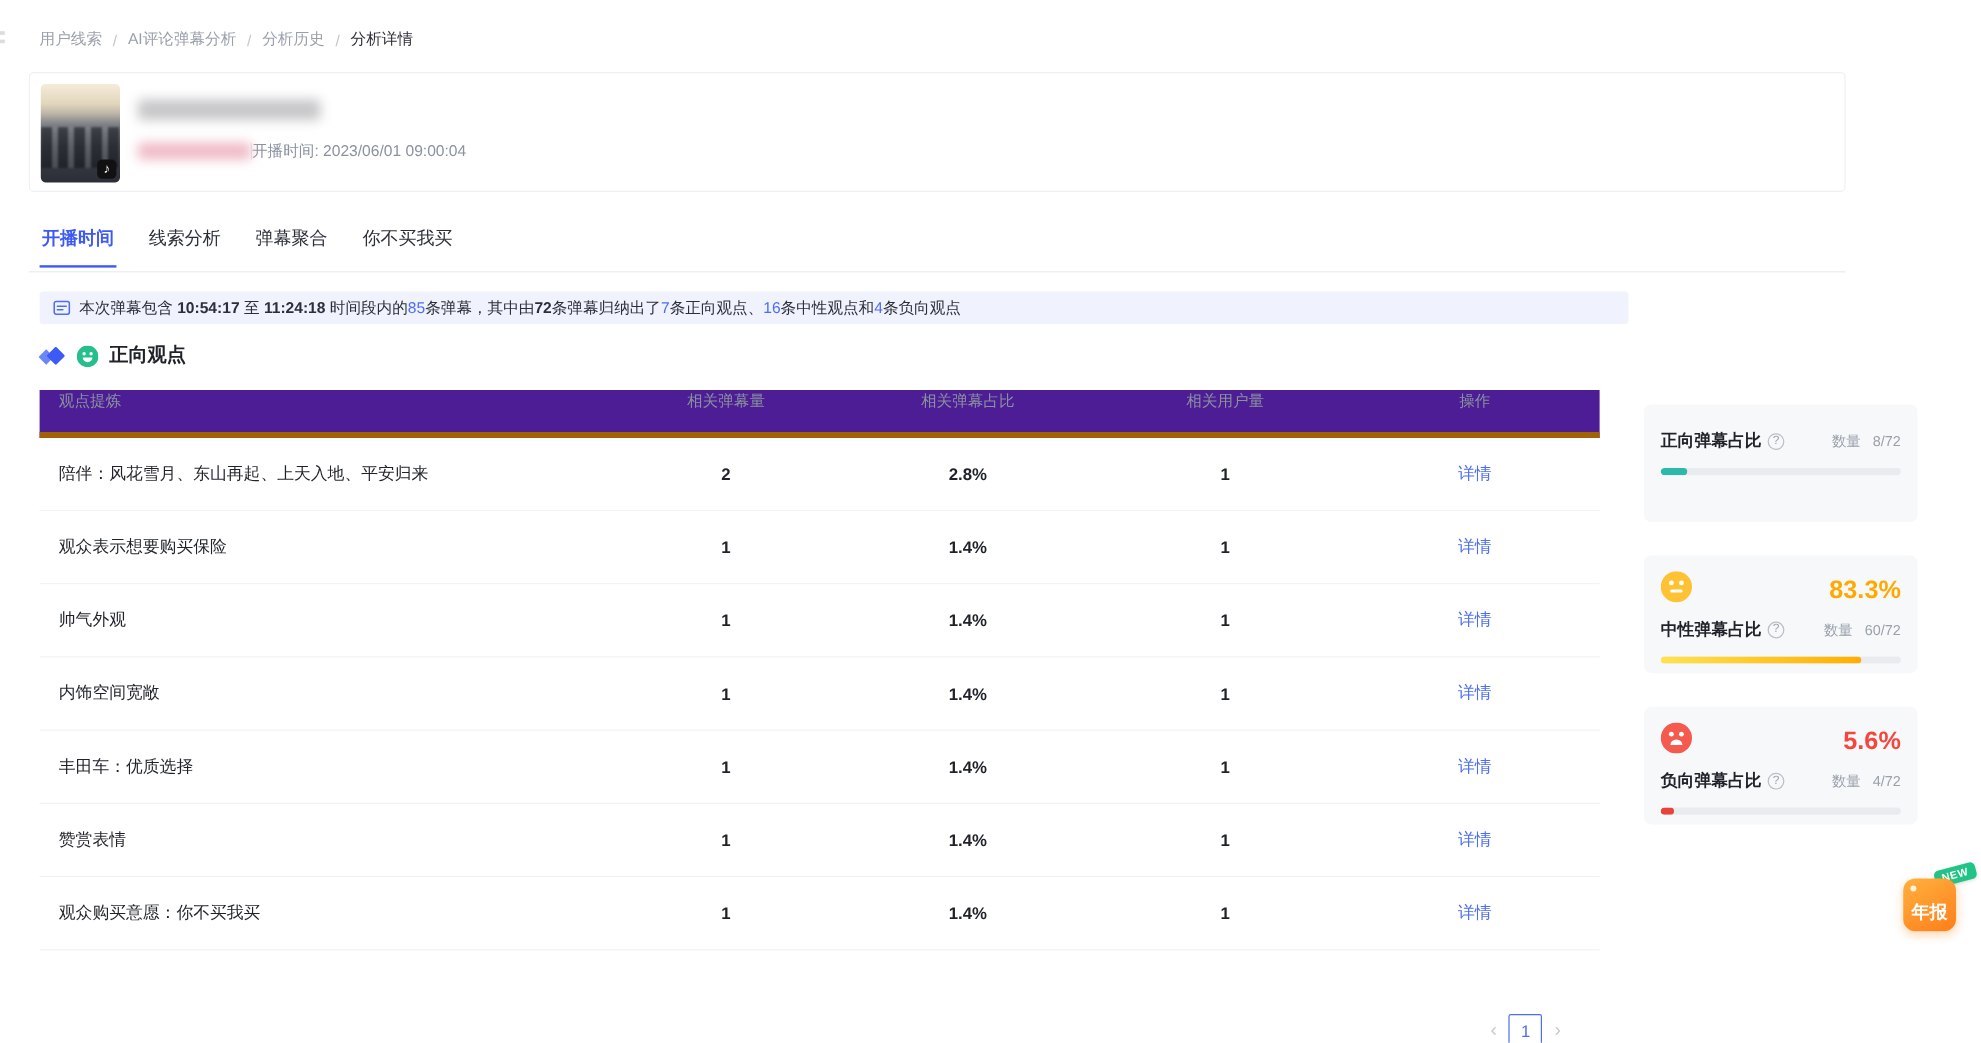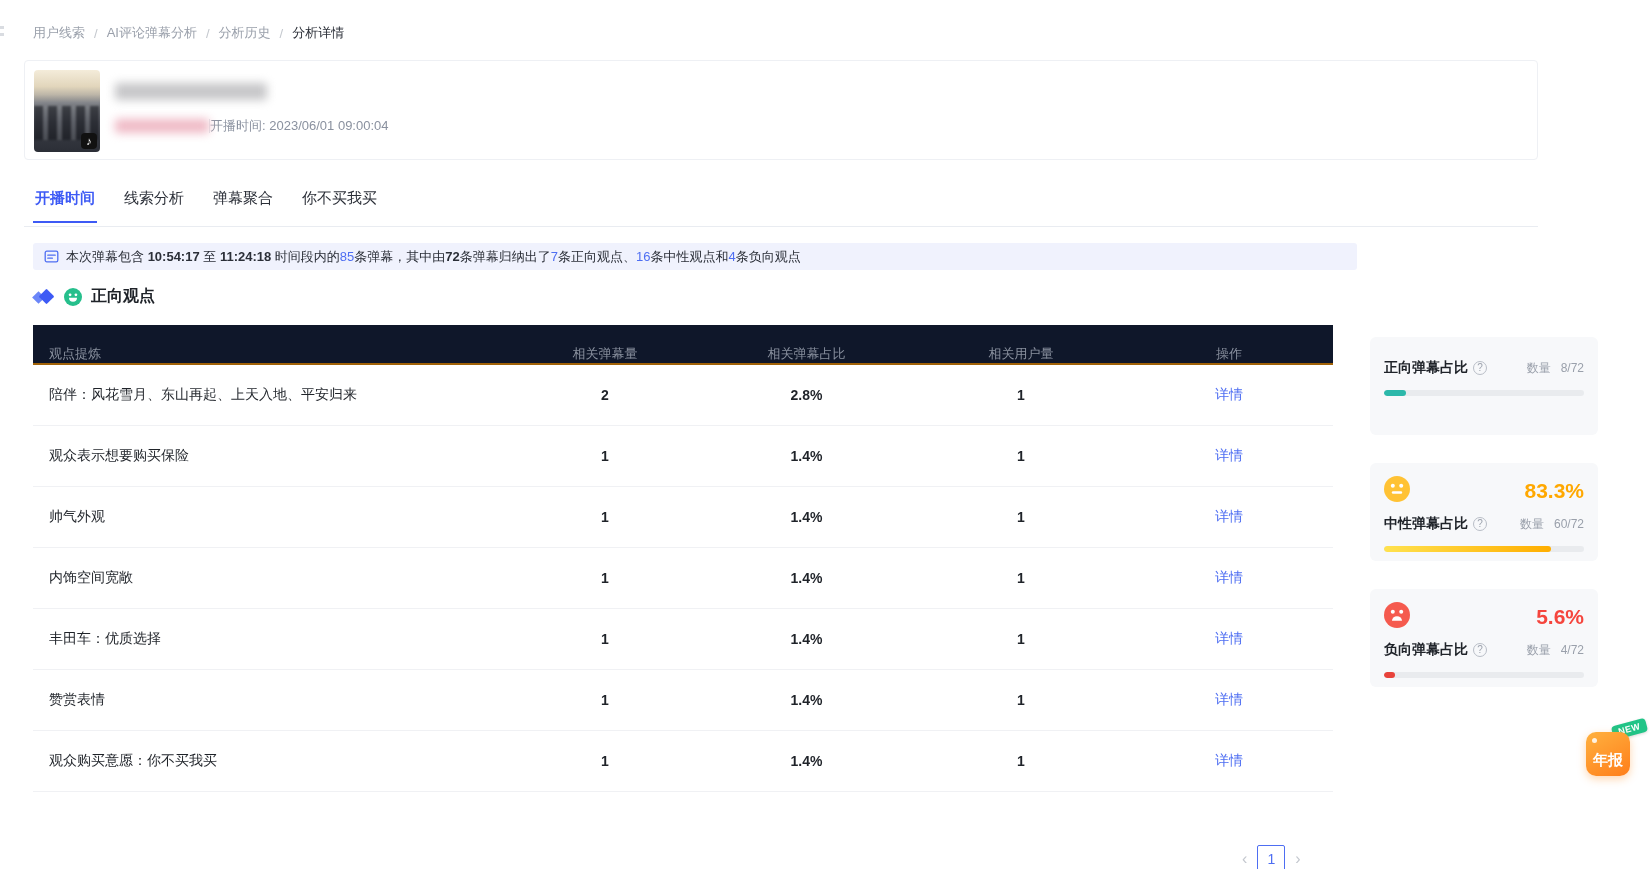--- a/index.html
+++ b/index.html
@@ -49,22 +49,22 @@
 
   
   .section-head { position:absolute; left:33px; top:286px; display:flex; align-items:center; gap:9px; }
   .diamond { position:relative; width:22px; height:20px; }
   .diamond .d1 { position:absolute; left:1px; top:6px; width:9px; height:9px; background:#6b86f8; transform:rotate(45deg); }
   .diamond .d2 { position:absolute; left:8px; top:4px; width:11px; height:11px; background:#3d5af5; transform:rotate(45deg); border-radius:1px; }
   .section-title { font-size:16px; font-weight:bold; color:#1f2329; }
 
   
   .opinion-table { position:absolute; left:33px; top:325px; width:1300px; }
-  .thead { display:flex; align-items:flex-end; height:40px; background:#0f172a; font-size:13px; color:#8a919f;
-    border-bottom:2px solid #a16207; }
+  .thead { display:flex; align-items:flex-start; height:40px; background:#4c1d95; font-size:13px; color:#8a919f;
+    border-bottom:5px solid #a16207; }
   .trow { display:flex; align-items:center; height:61px; font-size:14px; color:#1f2329;
     border-bottom:1px solid #f0f1f4; background:#fff; }
   .c1 { width:37%; padding-left:16px; text-align:left; }
   .c2 { width:14%; text-align:center; }
   .c3 { width:17%; text-align:center; }
   .c4 { width:16%; text-align:center; }
   .c5 { width:16%; text-align:center; }
   .cell-num { font-weight:bold; }
   .detail-link { color:#4e6ef2; cursor:pointer; }
 

